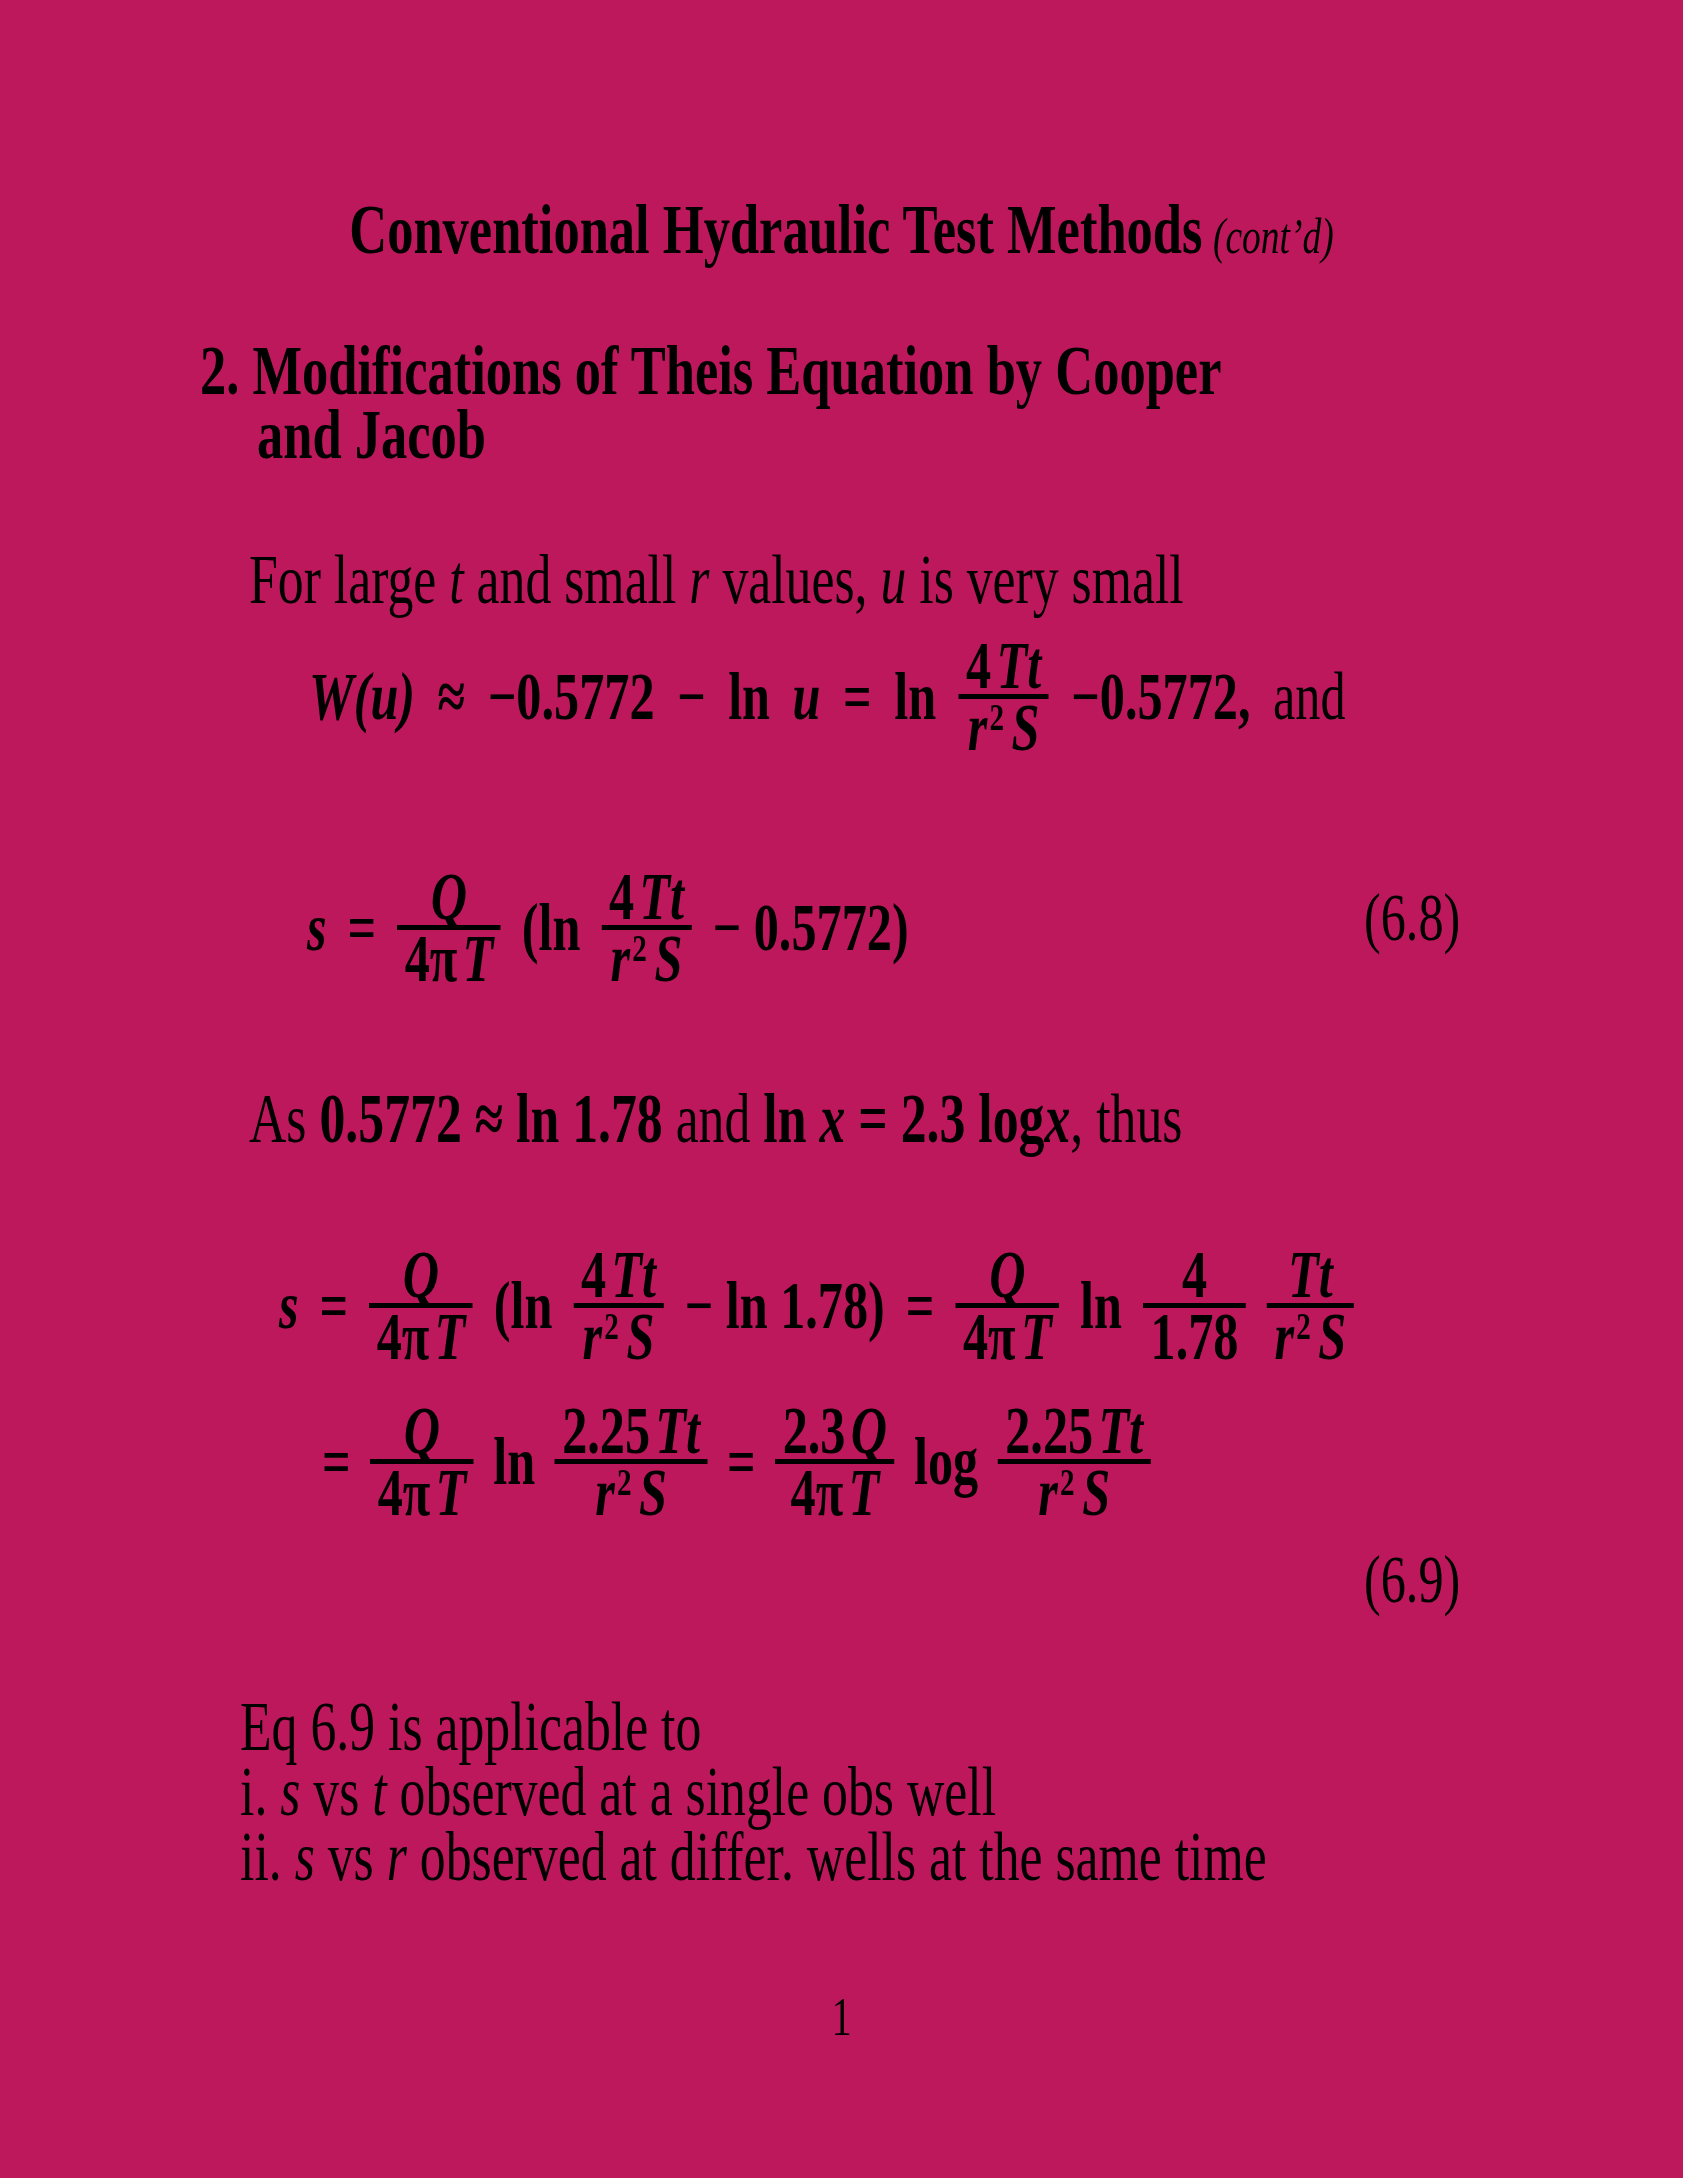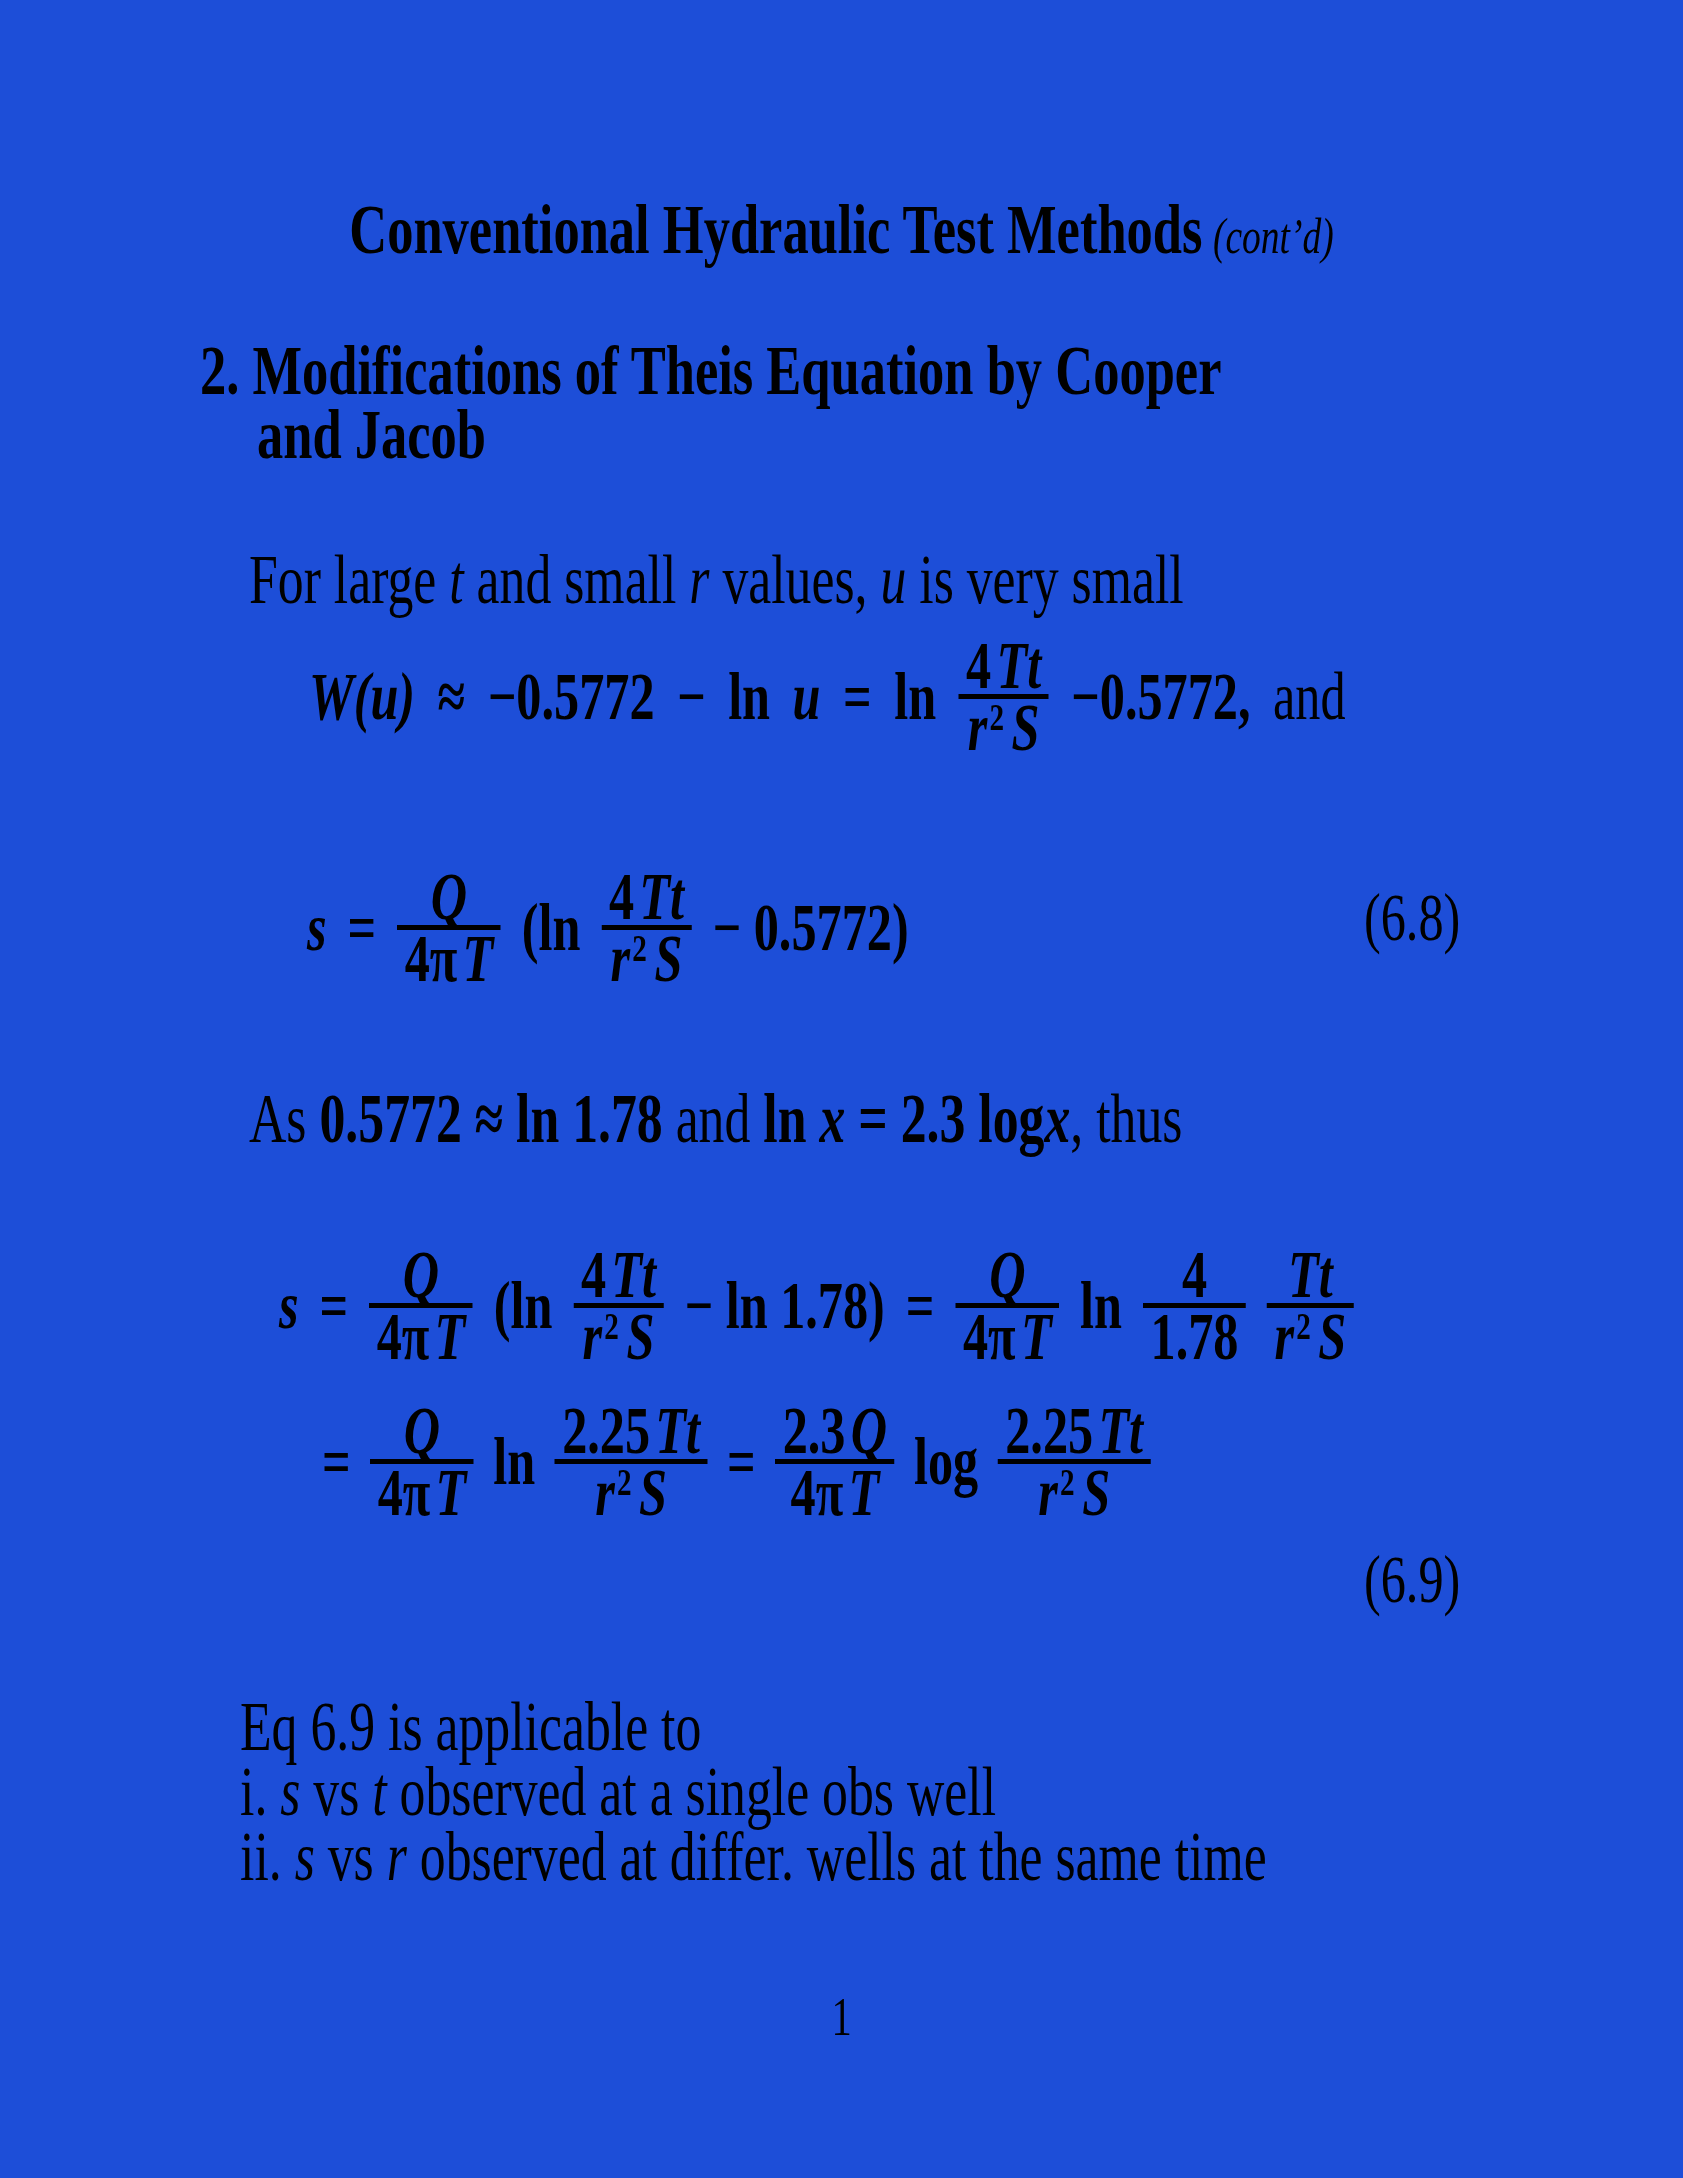--- a/index.html
+++ b/index.html
@@ -1,20 +1,20 @@
 <!DOCTYPE html>
 <html><head>
 <meta charset="utf-8">
 <style>
   html, body { margin: 0; padding: 0; background: #ffffff; }
   .page {
     position: relative;
     width: 1683px;
     height: 2178px;
-    background: #1d4ed8;
+    background: #be185d;
     color: #000000;
     font-family: "Liberation Serif", "DejaVu Serif", serif;
     overflow: hidden;
   }
   .abs { position: absolute; }
   
   .cx  { transform: scaleX(0.75); transform-origin: 0 0; white-space: nowrap; }
   .cxc { transform: scaleX(0.75); transform-origin: 50% 0; }
 
   .title {

